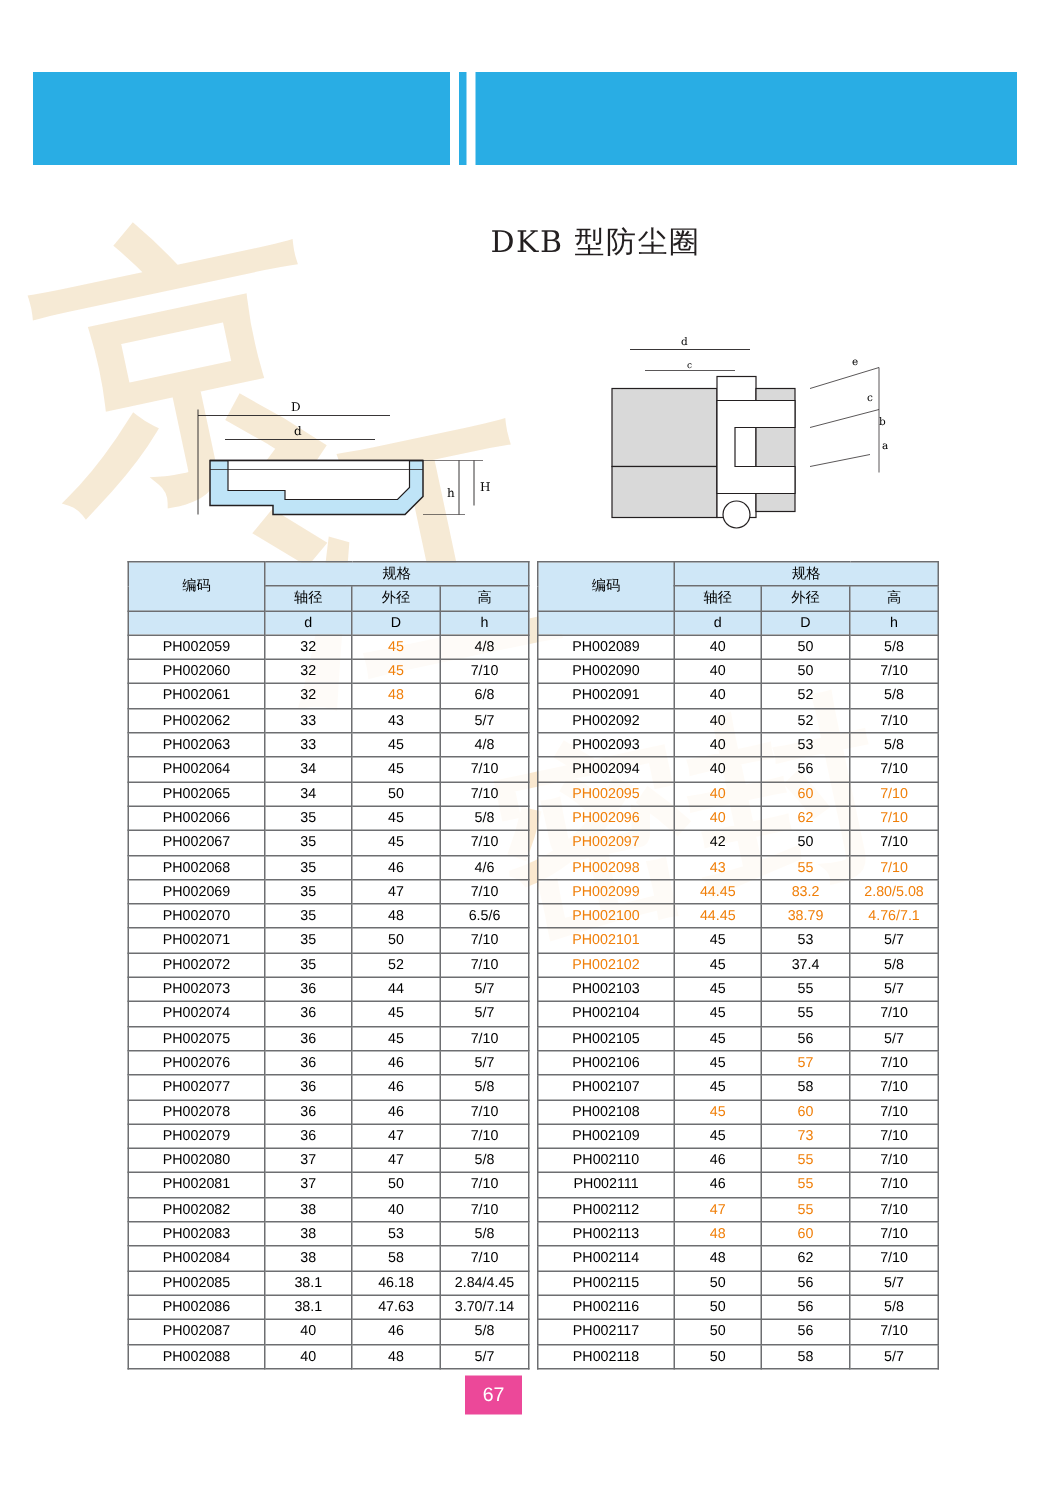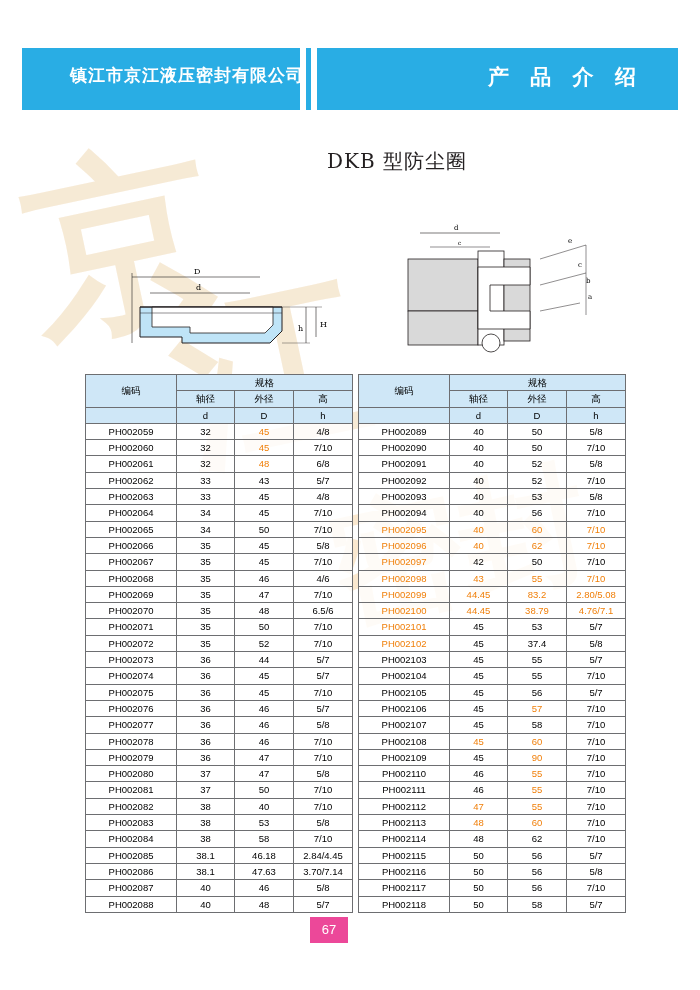--- a/index.html
+++ b/index.html
@@ -118,26 +118,24 @@
 <body>
 
 <div class="watermark">
   <div>京</div>
   <div class="w2">江</div>
 </div>
 <div class="watermark2">密封</div>
 
 <div class="header">
   <div class="header-inner">
-    <div class="company-name">镇江市京江液压密封有限公司</div>
     <div class="divider-bars">
       <span class="b1"></span>
         <span class="b2"></span>
     </div>
-    <div class="product-intro">产 品 介 绍</div>
   </div>
 </div>
 
 <div class="page-title">DKB 型防尘圈</div>
 
 <div class="drawing-left">
   <svg width="240" height="145" viewBox="0 0 240 145">
 
     <line x1="22" y1="58" x2="22" y2="128" stroke="#231f20" stroke-width="0.6"></line>
     <line x1="22" y1="62" x2="150" y2="62" stroke="#231f20" stroke-width="0.6"></line>
@@ -536,21 +534,21 @@
         </tr>
         <tr>
           <td>PH002108</td>
           <td class="orange">45</td>
           <td class="orange">60</td>
           <td>7/10</td>
         </tr>
         <tr>
           <td>PH002109</td>
           <td>45</td>
-          <td class="orange">90</td>
+          <td class="orange">73</td>
           <td>7/10</td>
         </tr>
         <tr>
           <td>PH002110</td>
           <td>46</td>
           <td class="orange">55</td>
           <td>7/10</td>
         </tr>
         <tr>
           <td>PH002111</td>

